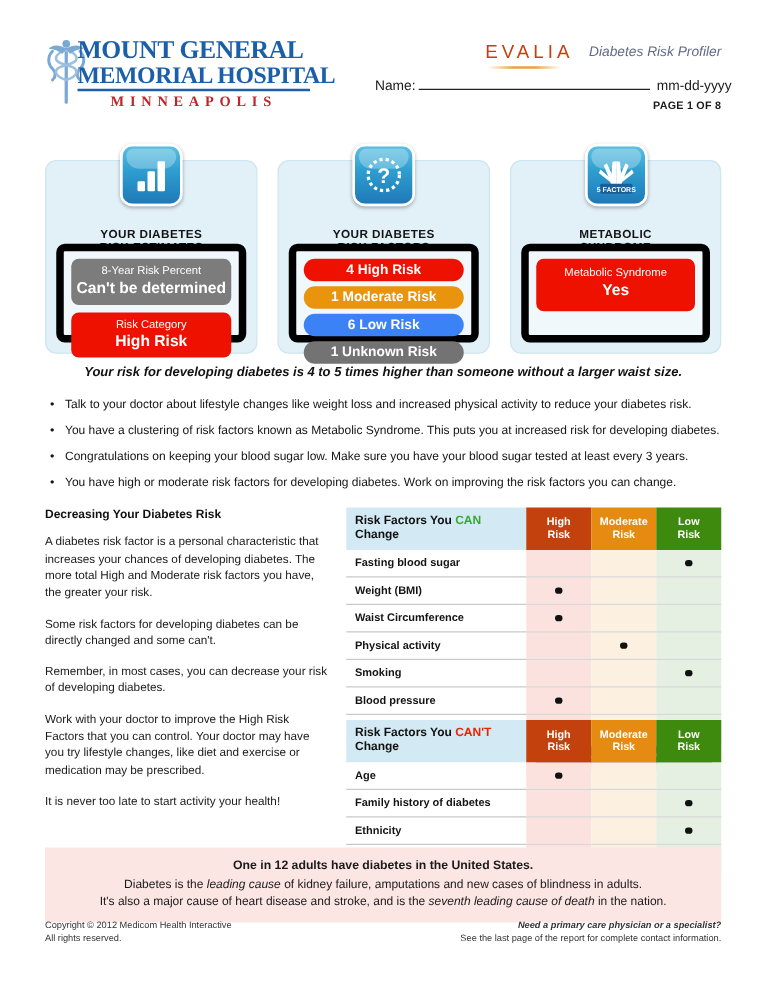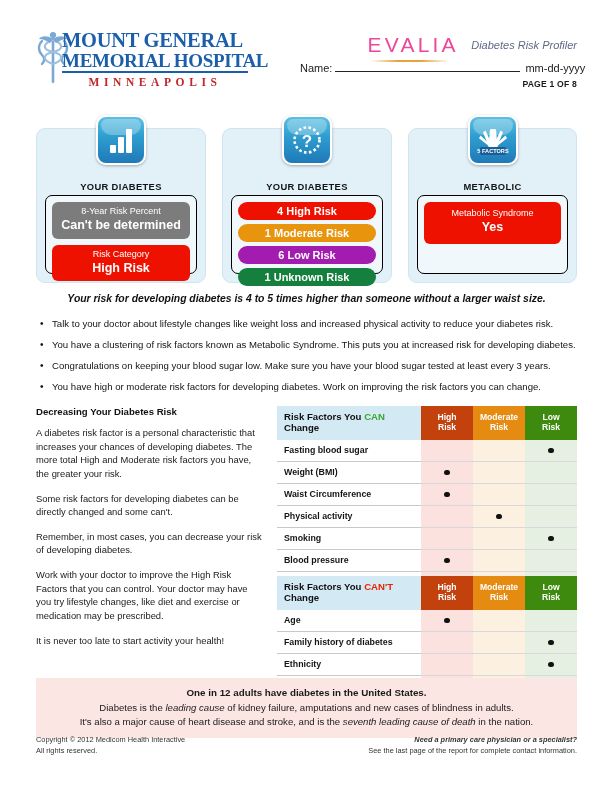--- a/index.html
+++ b/index.html
@@ -75,23 +75,23 @@
 
   .evalia-block {
     position: absolute;
     right: 36px;
     top: 33px;
     text-align: right;
     white-space: nowrap;
   }
   .evalia-word {
     display: inline-block;
-    color: #ec4899;
+    color: #c2410c;
     font-family: "Liberation Sans", sans-serif;
-    font-size: 21px;
+    font-size: 15px;
     font-weight: normal;
     letter-spacing: 3.2px;
     vertical-align: middle;
     position: relative;
   }
   .evalia-underline {
     position: absolute;
     left: 2px;
     right: 10px;
     bottom: -5px;
@@ -186,21 +186,21 @@
     letter-spacing: 0.35px;
     line-height: 1.22;
     color: #141414;
     margin-top: 16px;
   }
   .panel-inner {
     position: absolute;
     left: 8px; right: 8px;
     top: 66px; bottom: 8px;
     background: #f1f8fc;
-    border: 1px solid #000000;
+    border: 6px solid #000000;
     border-radius: 7px;
     box-sizing: border-box;
     padding: 6px;
   }
 
   .stat-box {
     border-radius: 6px;
     color: #fff;
     text-align: center;
     padding: 4px 2px 5px;
@@ -217,22 +217,22 @@
     color: #fff;
     text-align: center;
     font-size: 11px;
     font-weight: bold;
     padding: 2.5px 0 3.5px;
     box-sizing: border-box;
   }
   .bar + .bar { margin-top: 4px; }
   .bar-high    { background: #ee1100; }
   .bar-mod     { background: #e8940c; }
-  .bar-low     { background: #a21caf; }
-  .bar-unknown { background: #15803d; }
+  .bar-low     { background: #3b82f6; }
+  .bar-unknown { background: #737373; }
 
   .metabolic-inner { display: flex; align-items: flex-start; justify-content: center; }
   .metabolic-box {
     width: 100%;
     background: #ee1100;
     border-radius: 6px;
     color: #fff;
     text-align: center;
     padding: 6px 2px 8px;
     box-sizing: border-box;

